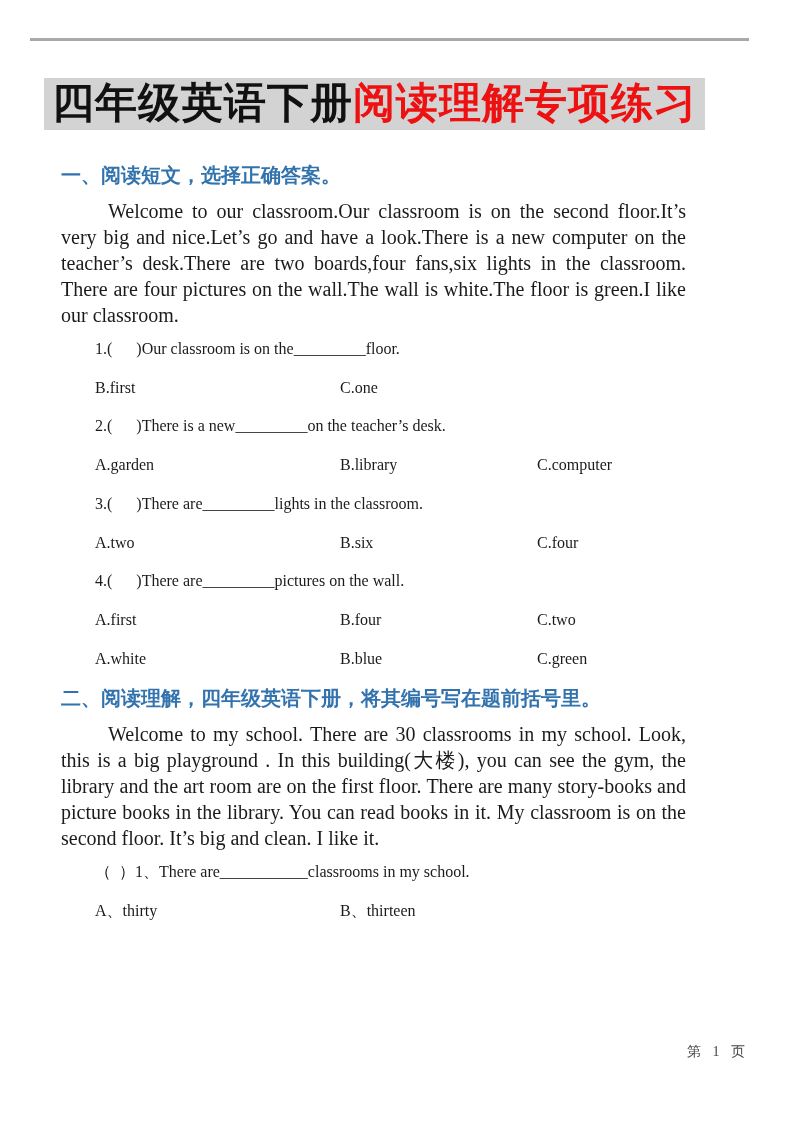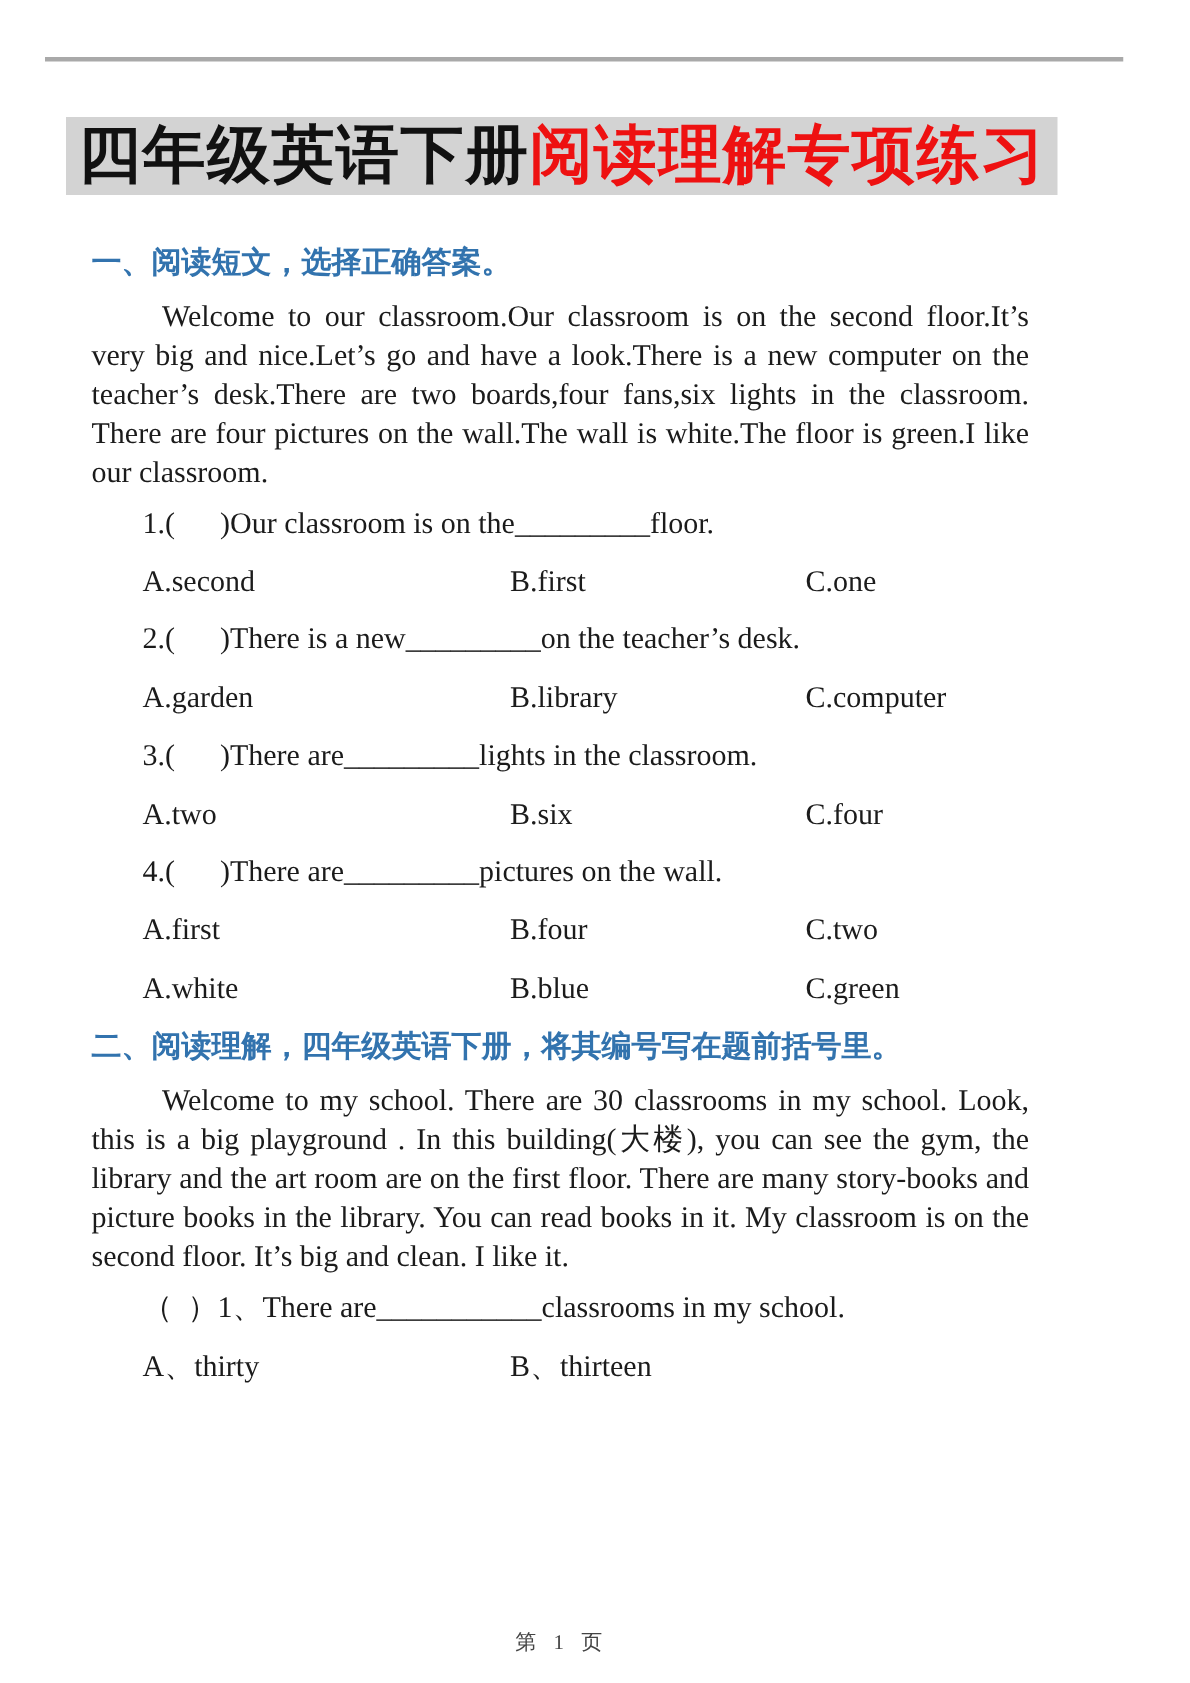--- a/index.html
+++ b/index.html
@@ -47,37 +47,37 @@
   }
   .passage{
     margin:9px 63px 0 61px;
     font-size:20px;
     line-height:26px;
     text-align:justify;
     text-indent:47px;
   }
   .qa{
     margin:2px 63px 0 61px;
-    font-size:20px;
+    font-size:16px;
     line-height:38.7px;
   }
   .q-prompt{
     padding-left:34px;
     white-space:pre-wrap;
   }
   .opts{
     display:grid;
     grid-template-columns:245px 197px 1fr;
     padding-left:34px;
   }
   .opts .opt{white-space:pre-wrap;}
   .footer{
     position:absolute;
-    left:0;right:0;top:1050px;
-    text-align:center;
+    left:0;right:0;top:1007px;
+    text-align:right;
     font-size:14px;
     color:#444444;
     letter-spacing:4px;
   }
 </style>
 </head>
 <body>
 
 <div class="page">
 
@@ -91,21 +91,20 @@
 
   <div class="sec-heading">一、阅读短文，选择正确答案。</div>
 
   <p class="passage">Welcome to our classroom.Our classroom is on the second floor.It’s very big and nice.Let’s go and have a look.There is a new computer on the teacher’s desk.There are two boards,four fans,six lights in the classroom. There are four pictures on the wall.The wall is white.The floor is green.I like our classroom.</p>
 
   <div class="qa">
 
     <div>
       <div class="q-prompt">1.(      )Our classroom is on the_________floor.</div>
       <div class="opts">
-        <span class="opt">A.second</span>
         <span class="opt">B.first</span>
         <span class="opt">C.one</span>
       </div>
     </div>
 
     <div>
       <div class="q-prompt">2.(      )There is a new_________on the teacher’s desk.</div>
       <div class="opts">
         <span class="opt">A.garden</span>
         <span class="opt">B.library</span>

